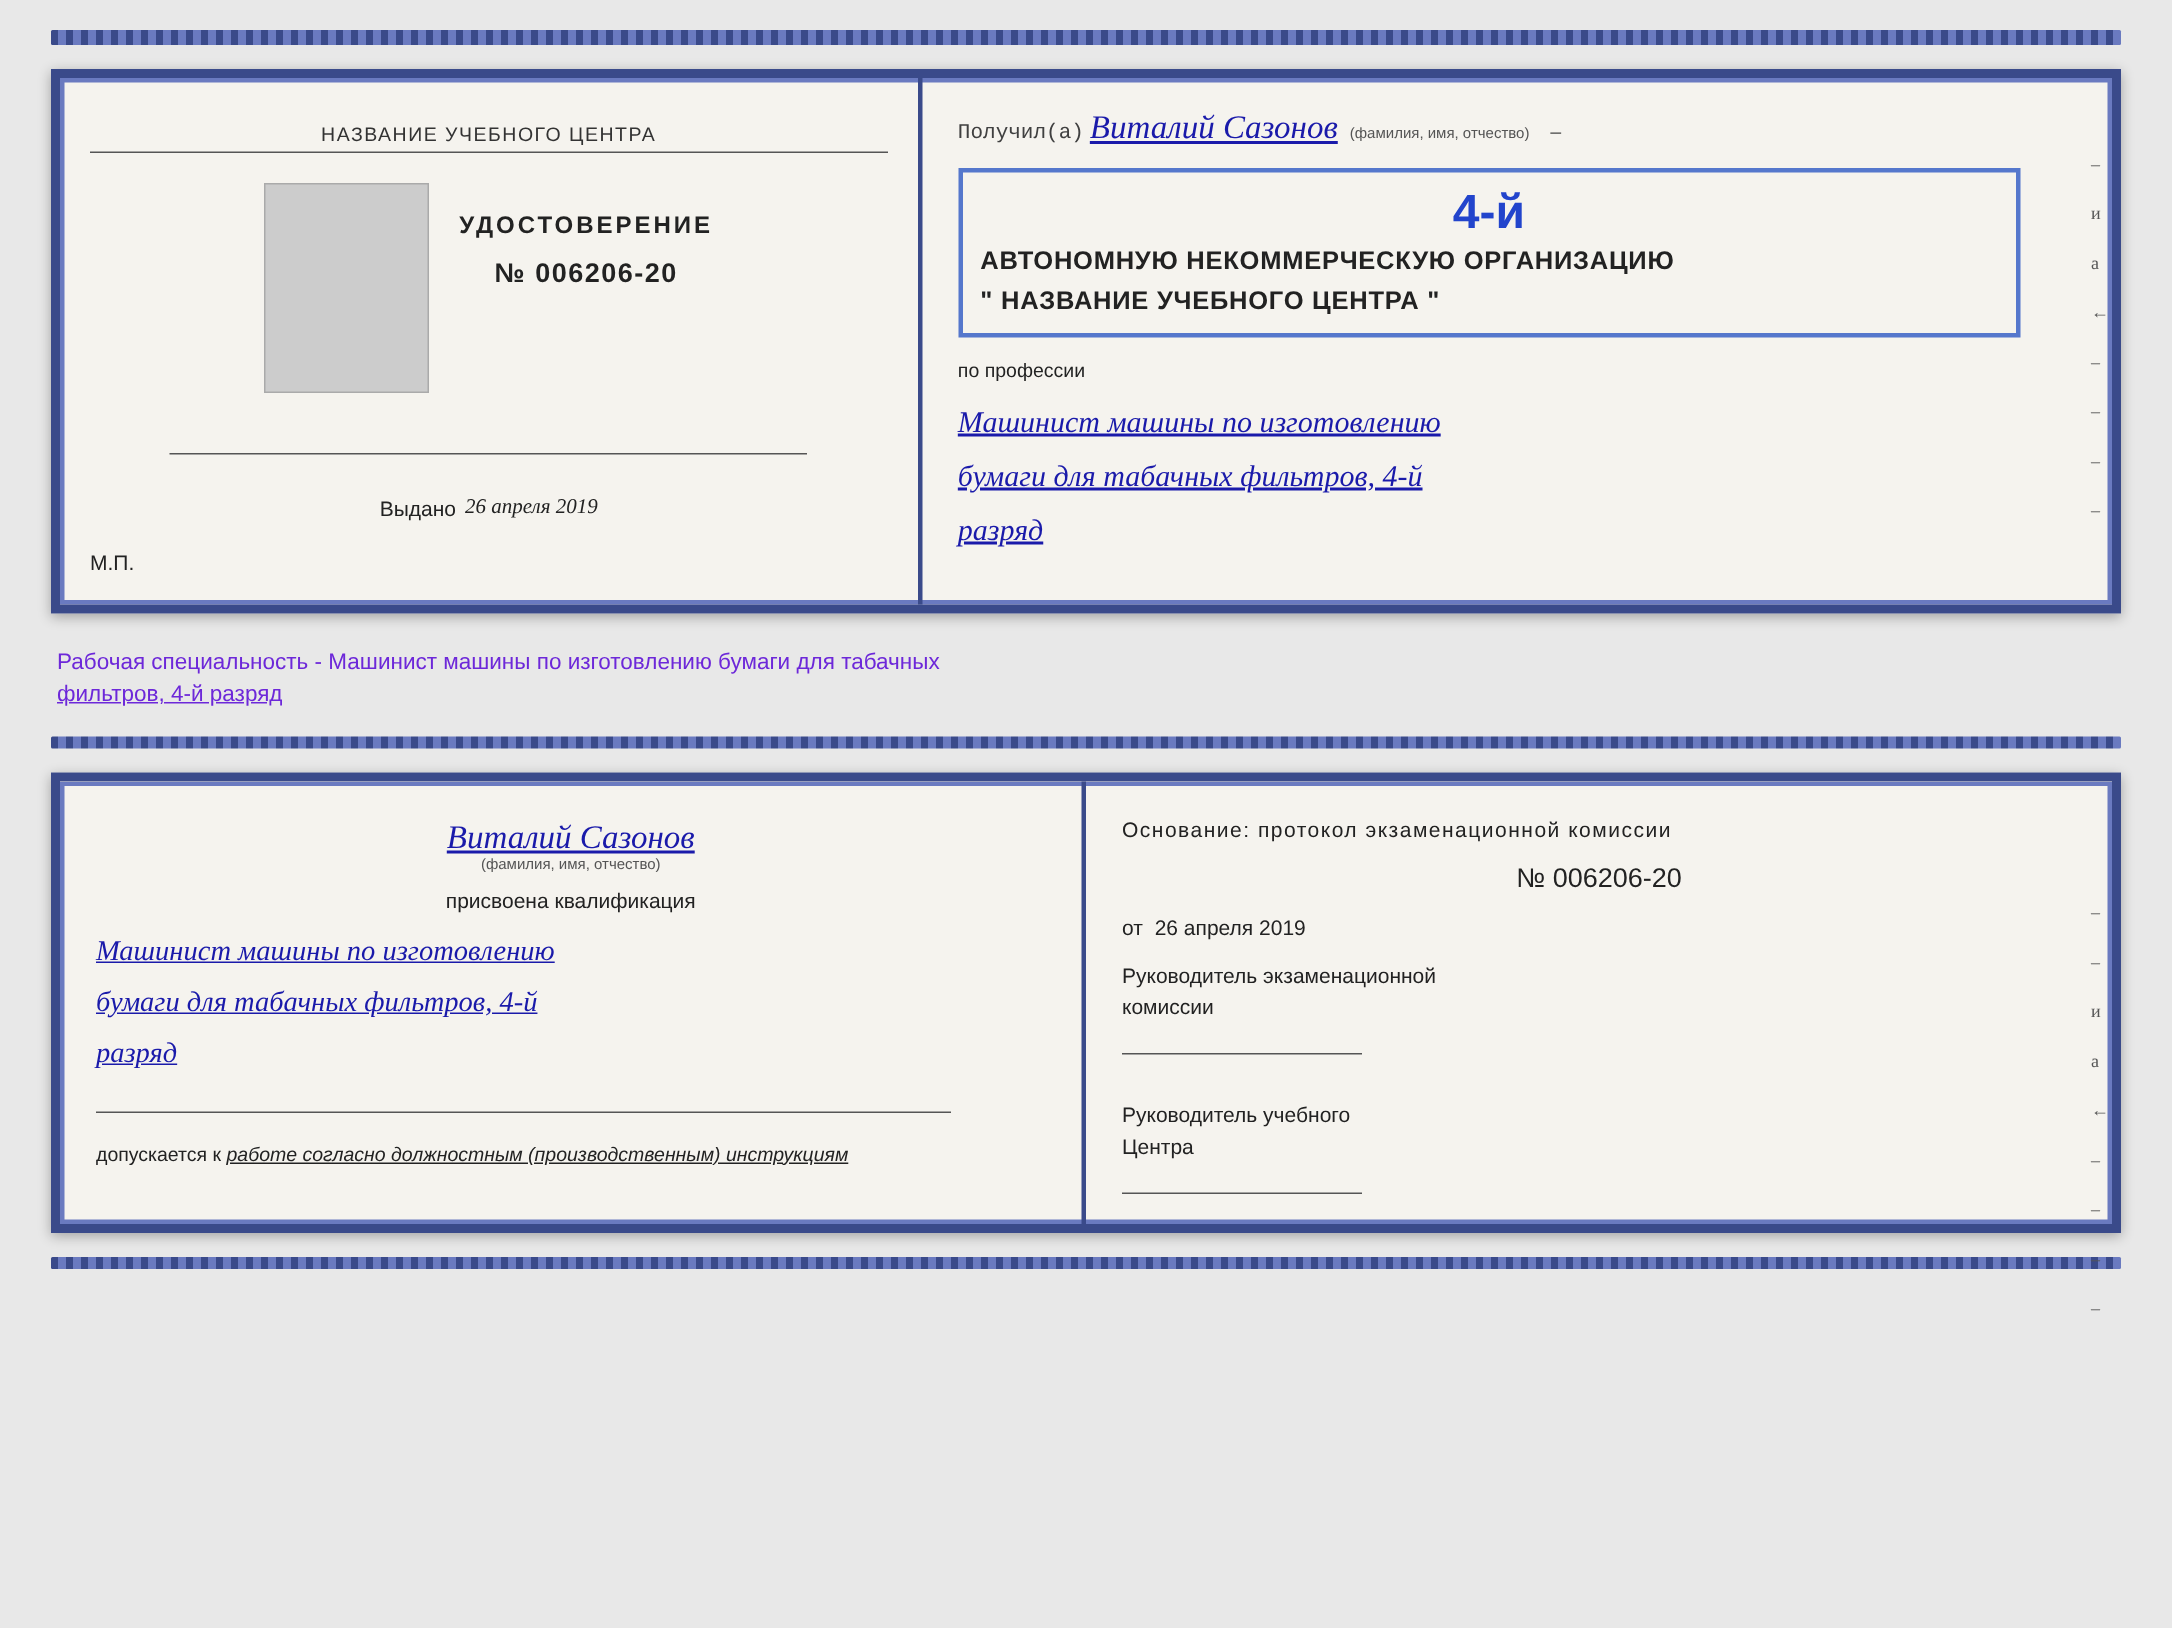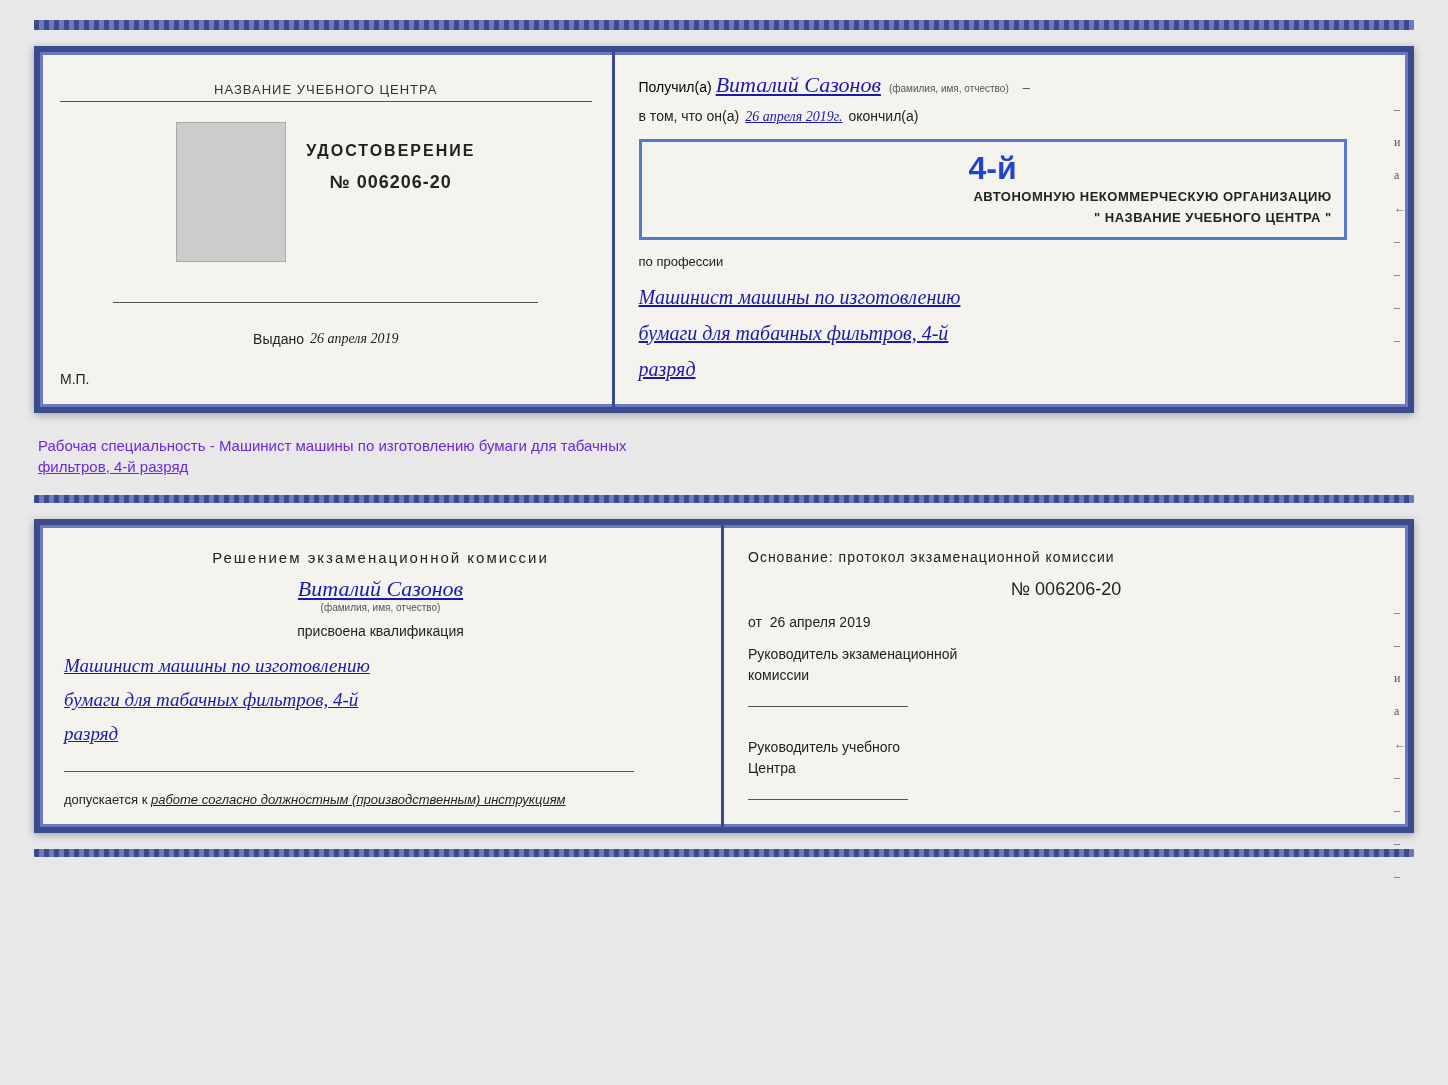--- a/index.html
+++ b/index.html
@@ -103,22 +103,22 @@
     
     .recipient-line {
       display: flex;
       align-items: baseline;
       gap: 4px;
       flex-wrap: wrap;
     }
 
     .recipient-label {
       font-size: 14px;
-      font-family: Liberation Sans, sans-serif;
-      color: #000000;
+      font-family: Liberation Mono, monospace;
+      color: #404040;
     }
 
     .recipient-name {
       font-size: 22px;
       font-family: 'Comic Sans MS', cursive, 'Times New Roman';
       color: #1a1aaa;
       font-style: italic;
       text-decoration: underline;
       text-decoration-color: #1a1aaa;
     }
@@ -154,25 +154,25 @@
 
     .stamp-block {
       position: relative;
       border: 3px solid #5577cc;
       padding: 8px 12px;
       margin: 4px 0;
       width: 95%;
     }
 
     .stamp-text {
-      font-size: 13px;
+      font-size: 17px;
       font-family: Arial, sans-serif;
       color: #222;
       font-weight: bold;
-      text-align: right;
+      text-align: left;
       letter-spacing: 0.5px;
       line-height: 1.6;
     }
 
     .stamp-number-big {
       font-size: 32px;
       font-weight: bold;
       color: #2244cc;
       font-family: Liberation Sans, sans-serif;
       text-align: center;
@@ -384,25 +384,20 @@
 
     <div class="recipient-line">
       <span class="recipient-label">Получил(а)</span>
       <span class="recipient-name">Виталий Сазонов</span>
       <span style="display:flex; flex-direction:column; align-items:center; margin-left:4px;">
         <span class="fio-hint">(фамилия, имя, отчество)</span>
       </span>
       <span class="dash-right" style="margin-left:10px;">–</span>
     </div>
 
-    <div class="v-tom-line">
-      <span>в том, что он(а)</span>
-      <span class="date-italic">26 апреля 2019г.</span>
-      <span>окончил(а)</span>
-    </div>
 
     <div class="stamp-block">
       <div class="stamp-number-big">4-й</div>
       <div class="stamp-text">АВТОНОМНУЮ НЕКОММЕРЧЕСКУЮ ОРГАНИЗАЦИЮ</div>
       <div class="stamp-text">" НАЗВАНИЕ УЧЕБНОГО ЦЕНТРА "</div>
     </div>
 
     <div style="display:flex; gap:8px; align-items:center;">
       <span class="po-professii">по профессии</span>
     </div>
@@ -429,21 +424,20 @@
 <div class="between-text">
   <span>Рабочая специальность - Машинист машины по изготовлению бумаги для табачных</span><br>
   <span class="underline-text">фильтров, 4-й разряд</span>
 </div>
 
 <div style="width:1380px; height:8px; background: repeating-linear-gradient(90deg, #3a4a8a 0px, #3a4a8a 5px, #6a7ac0 5px, #6a7ac0 10px); border-radius:1px;"></div>
 
 <div class="bottom-container">
 
   <div class="bottom-left">
-    <div class="komissia-heading">Решением  экзаменационной  комиссии</div>
 
     <div style="text-align:center;">
       <div class="cursive-name">Виталий Сазонов</div>
       <div class="fio-hint-center">(фамилия, имя, отчество)</div>
     </div>
 
     <div class="prisvoena">присвоена квалификация</div>
 
     <div>
       <div class="profession-cursive-left">Машинист машины по изготовлению</div>

